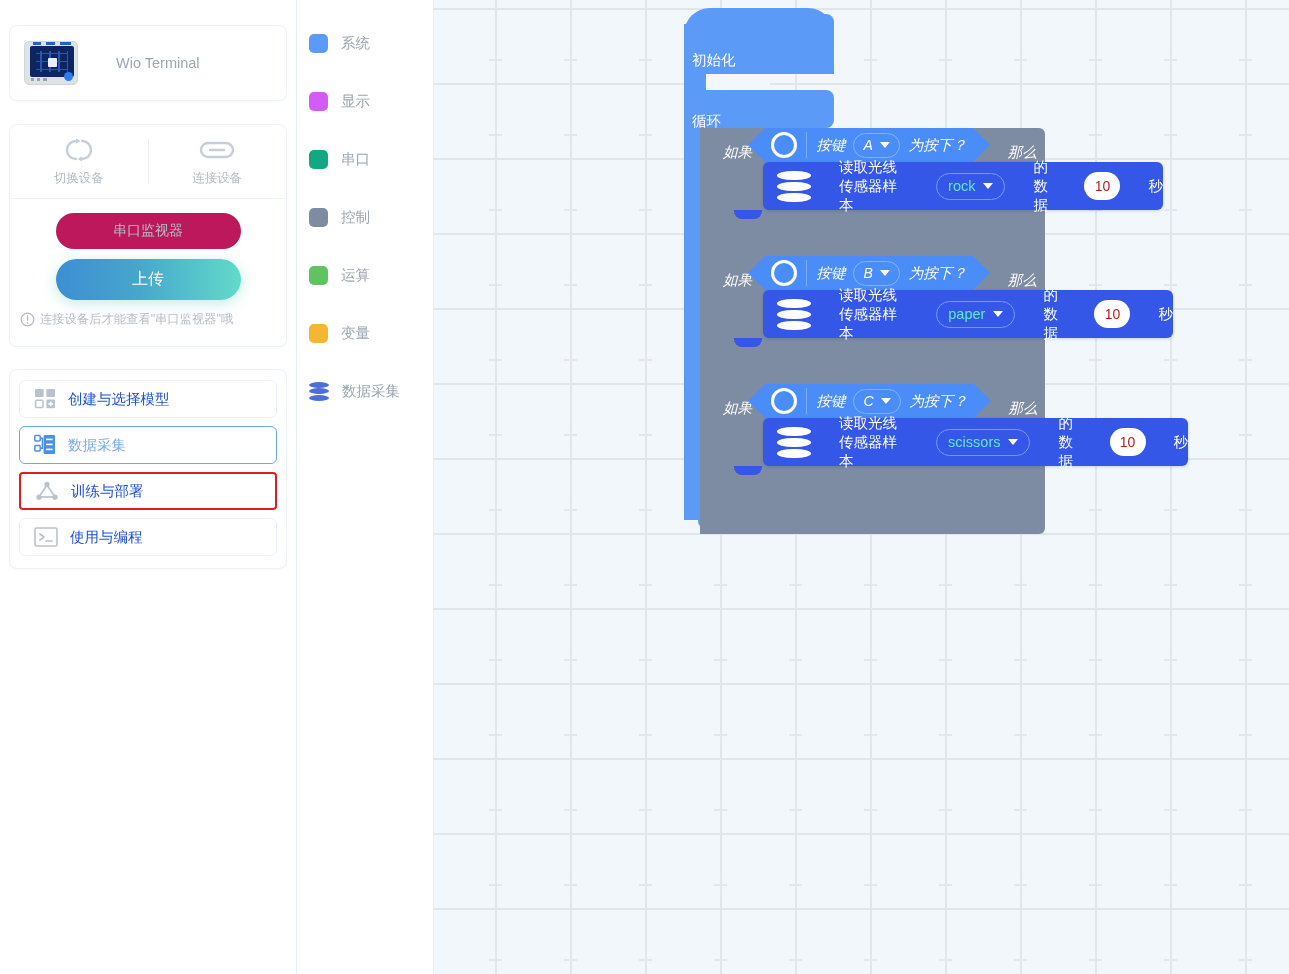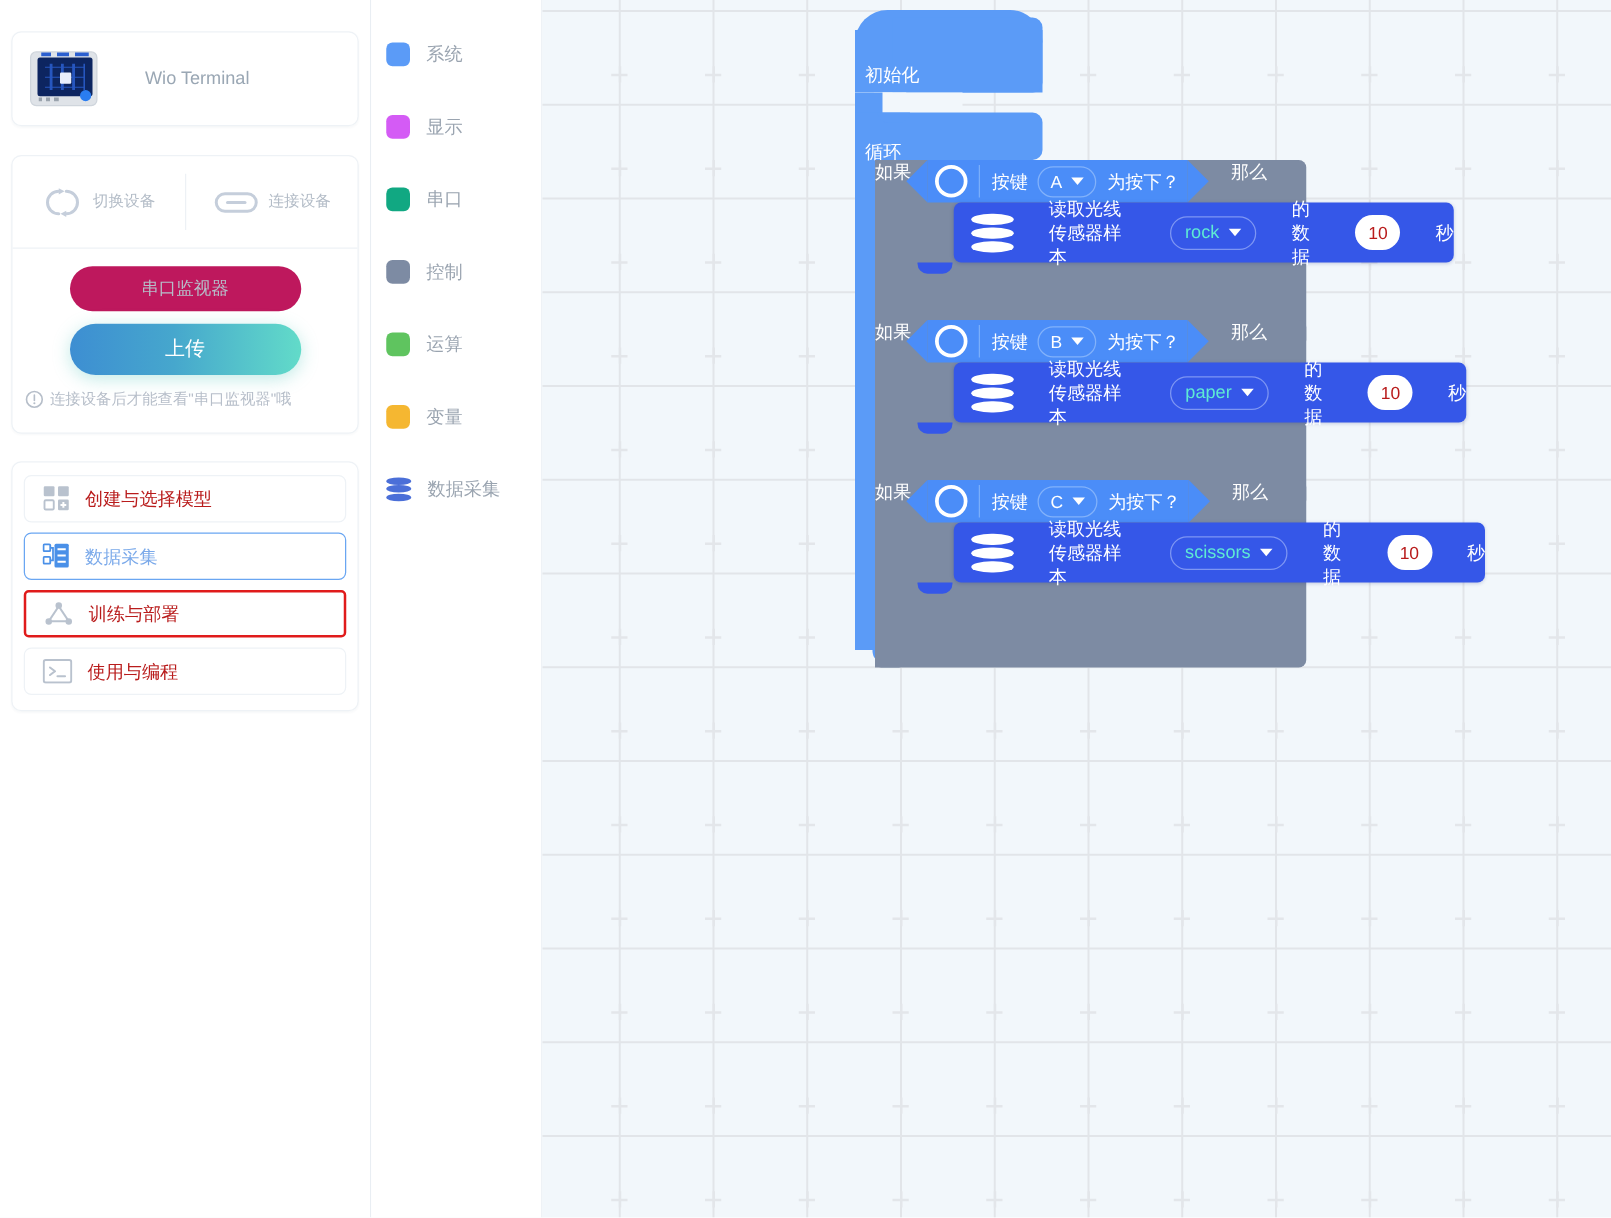--- a/index.html
+++ b/index.html
@@ -84,21 +84,21 @@
     font-size: 14.5px;
   }
 
   
   #connect-panel { margin-top: 23px; padding-bottom: 6px; }
   .conn-row {
     display: flex; height: 74px;
     border-bottom: 1px solid #eef2f6;
   }
   .conn-btn {
-    flex: 1; display: flex; flex-direction: row;
+    flex: 1; display: flex; flex-direction: column;
     align-items: center; justify-content: center;
     gap: 7px; color: #b3bcc7; font-size: 12.5px;
     cursor: pointer;
   }
   .conn-sep { width: 1px; background: #edf1f5; margin: 14px 0; }
   .icon-svg { display:block; }
 
   .monitor-btn {
     margin: 14px auto 0 auto;
     width: 185px; height: 36px;
@@ -128,21 +128,21 @@
 
   
   #nav-panel { margin-top: 22px; padding: 10px 9px 12px 9px; }
   .nav-item {
     position: relative;
     height: 38px; margin-bottom: 8px;
     border: 1px solid #eef2f6;
     border-radius: 6px;
     display: flex; align-items: center;
     padding-left: 14px; gap: 12px;
-    color: #b91c1c; font-size: 14.5px;
+    color: #1d4ed8; font-size: 14.5px;
     cursor: pointer;
     background: #fff;
   }
   .nav-item:last-child { margin-bottom: 0; }
   .nav-item.active { border-color: #6aa6f2; color: #7aa9ea; }
   .nav-item.highlight { border: 2px solid #e01b1b; border-radius: 4px; }
 
   
   #palette {
     position: absolute; left: 297px; top: 0;
@@ -198,22 +198,22 @@
   }
   .txt-white { color:#ffffff; font-size:14.5px; }
 
   
   .ifblk {
     position:absolute;
     background:#7d8ba3;
     border-radius: 5px;
   }
   .ifblk-row {
-    display:flex; align-items:flex-start; height:100%;
-    padding-left:0; gap:9px;
+    display:flex; align-items:flex-end; height:100%;
+    padding-left:23px; gap:9px;font-style:italic;
   }
   .cond {
     position: relative;
     height: 34px;
     background:#4b8df8;
     display:flex; align-items:center;
     padding: 0 6px 0 0;
     margin-left: 4px;
   }
   .cond::before {

